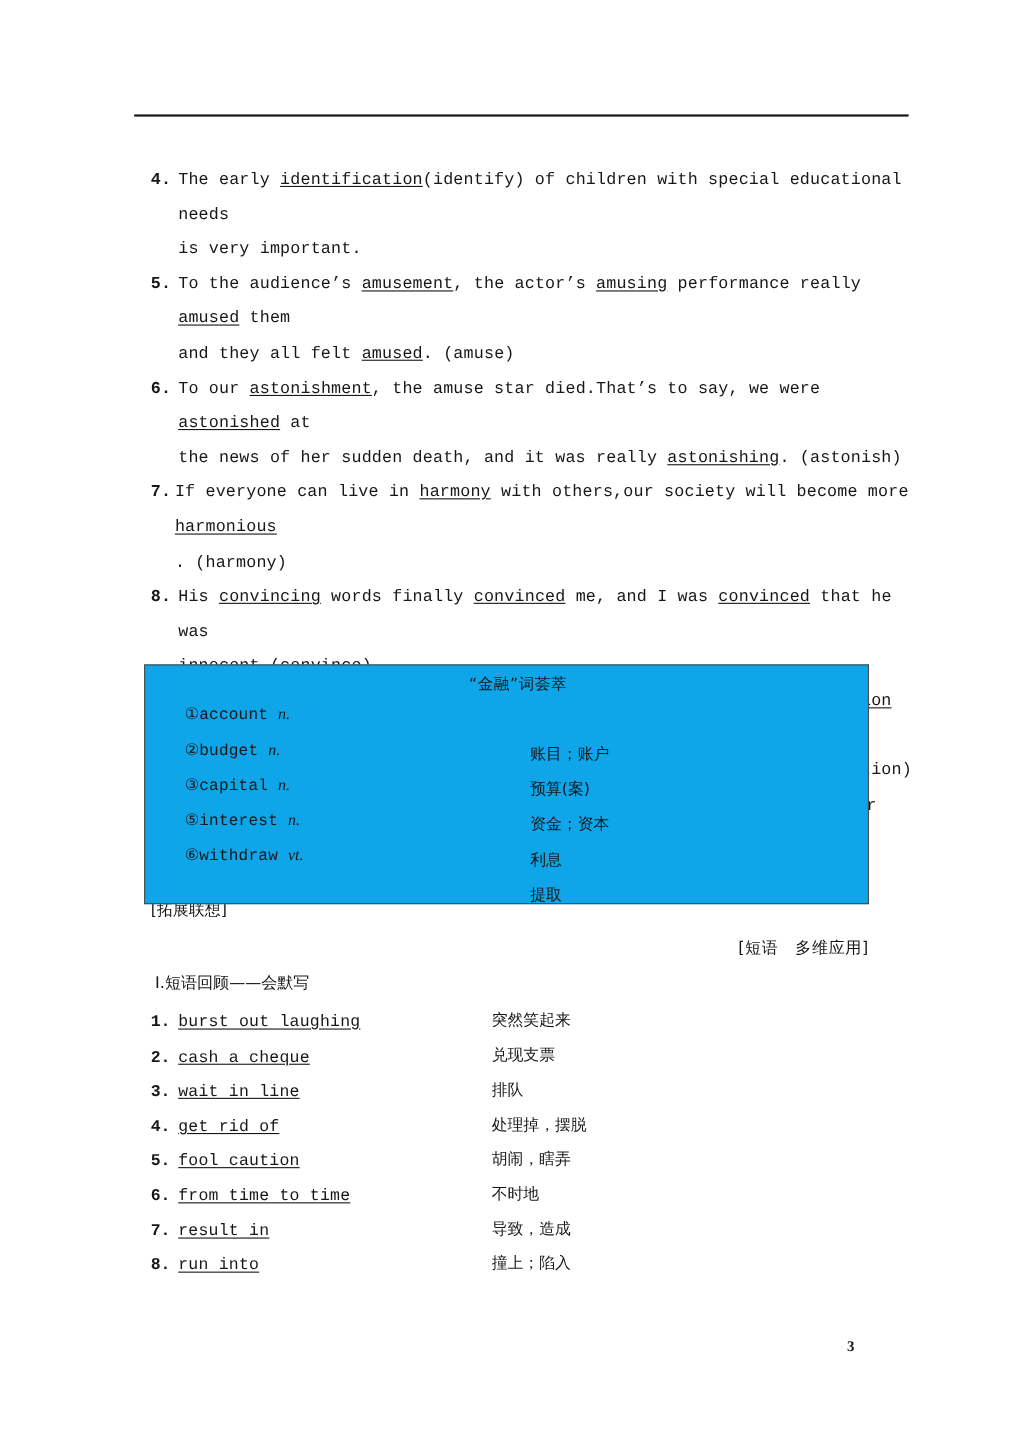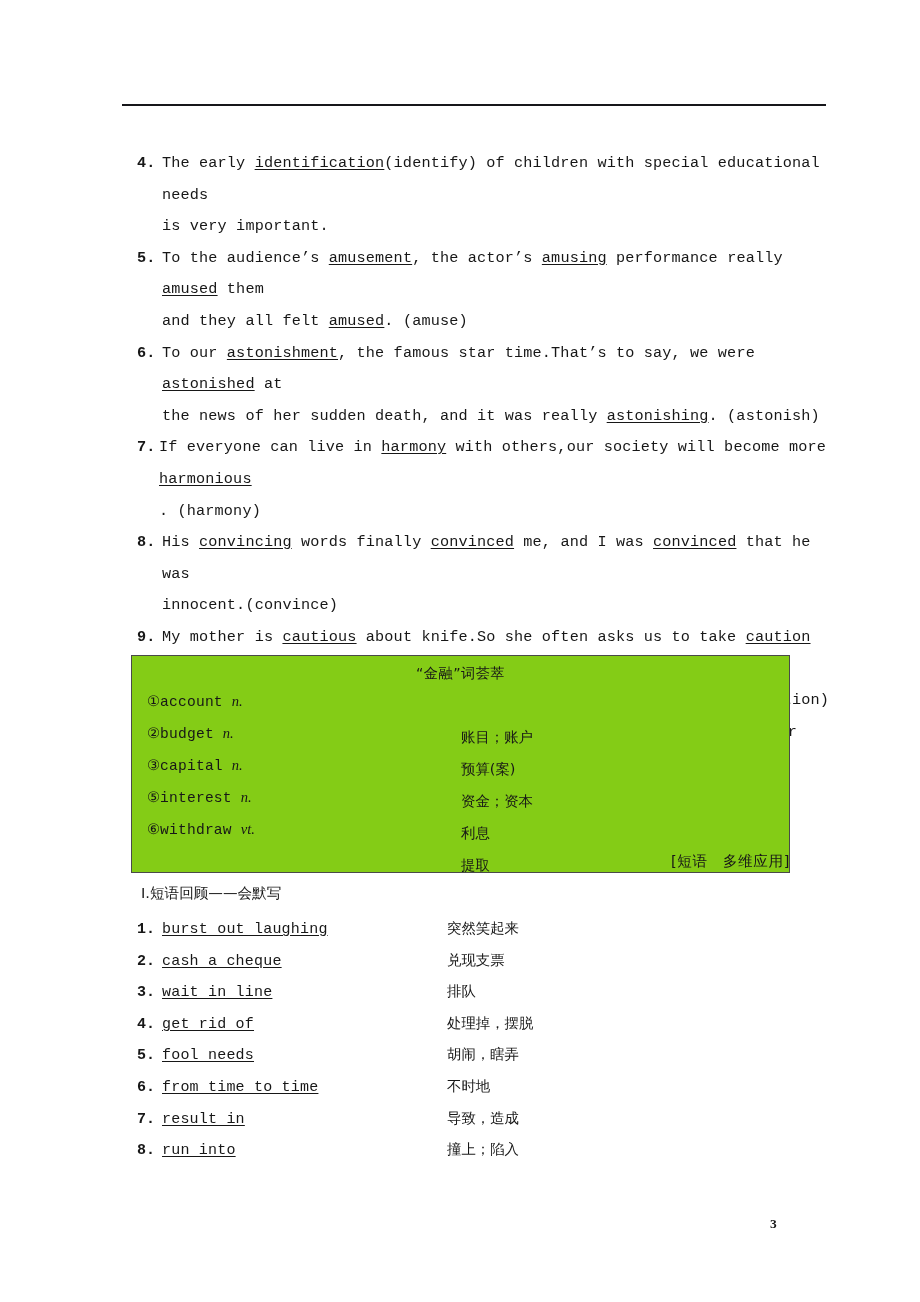--- a/index.html
+++ b/index.html
@@ -71,26 +71,27 @@
     font-size: 14.5px;
     line-height: 30px;
     margin-top: 2px;
     color: #171717;
   }
 
   
   .vocab-box {
     position: absolute;
     left: 131px;
-    top: 655px;
+    top: 604px;
     width: 659px;
     height: 218px;
     border: 1.4px solid #4a4a4a;
     box-sizing: border-box;
-    background: #84cc16;
+    background: #0ea5e9;
+    padding-left: 21px;
   }
   .vocab-title {
     text-align: center;
     font-family: "DejaVu Sans", sans-serif;
     font-size: 14.2px;
     line-height: 24px;
     padding-top: 5px;
     letter-spacing: 0.5px;
   }
   .vocab-row {
@@ -182,21 +183,21 @@
 <div class="page">
 
   <div class="header-rule"></div>
 
   <div class="content">
     <div id="exercises">
         <div class="q"><span class="num">4.</span><span>The early </span><span class="u">identification</span><span>(identify) of children with special educational needs</span></div>
         <div class="q"><span>is very important.</span></div>
         <div class="q"><span class="num">5.</span><span>To the audience’s </span><span class="u">amusement</span><span>, the actor’s </span><span class="u">amusing</span><span> performance really </span><span class="u">amused</span><span> them</span></div>
         <div class="q"><span>and they all felt </span><span class="u">amused</span><span>. (amuse)</span></div>
-        <div class="q"><span class="num">6.</span><span>To our </span><span class="u">astonishment</span><span>, the famous star time.That’s to say, we were </span><span class="u">astonished</span><span> at</span></div>
+        <div class="q"><span class="num">6.</span><span>To our </span><span class="u">astonishment</span><span>, the amuse star died.That’s to say, we were </span><span class="u">astonished</span><span> at</span></div>
         <div class="q"><span>the news of her sudden death, and it was really </span><span class="u">astonishing</span><span>. (astonish)</span></div>
         <div class="q tight"><span class="num">7.</span><span>If everyone can live in </span><span class="u">harmony</span><span> with others,our society will become more </span><span class="u">harmonious</span></div>
         <div class="q tight"><span>. (harmony)</span></div>
         <div class="q"><span class="num">8.</span><span>His </span><span class="u">convincing</span><span> words finally </span><span class="u">convinced</span><span> me, and I was </span><span class="u">convinced</span><span> that he was</span></div>
         <div class="q"><span>innocent.(convince)</span></div>
         <div class="q"><span class="num">9.</span><span>My mother is </span><span class="u">cautious</span><span> about knife.So she often asks us to take </span><span class="u">caution</span><span> and every</span></div>
         <div class="q"><span>time she finishes using it, she often puts it away </span><span class="u">cautiously</span><span>. (caution)</span></div>
         <div class="q wide"><span class="num">10.</span><span>It is reported that Wang Fei didn’t </span><span class="u">respond</span><span> to her divorce while her friends</span></div>
         <div class="q wide"><span>had different </span><span class="u">responses</span><span> to it.(response)</span></div>
       </div>
@@ -216,21 +217,21 @@
 
   <div class="phrase-head">[短语　多维应用]</div>
 
   <div class="phrase-sub">Ⅰ.短语回顾——会默写</div>
 
   <div class="phrase-list" id="phrase-rows">
       <div class="p-row"><span class="num">1.</span><span class="en">burst out laughing</span><span class="cn">突然笑起来</span></div>
       <div class="p-row"><span class="num">2.</span><span class="en">cash a cheque</span><span class="cn">兑现支票</span></div>
       <div class="p-row"><span class="num">3.</span><span class="en">wait in line</span><span class="cn">排队</span></div>
       <div class="p-row"><span class="num">4.</span><span class="en">get rid of</span><span class="cn">处理掉，摆脱</span></div>
-      <div class="p-row"><span class="num">5.</span><span class="en">fool needs</span><span class="cn">胡闹，瞎弄</span></div>
+      <div class="p-row"><span class="num">5.</span><span class="en">fool caution</span><span class="cn">胡闹，瞎弄</span></div>
       <div class="p-row"><span class="num">6.</span><span class="en">from time to time</span><span class="cn">不时地</span></div>
       <div class="p-row"><span class="num">7.</span><span class="en">result in</span><span class="cn">导致，造成</span></div>
       <div class="p-row"><span class="num">8.</span><span class="en">run into</span><span class="cn">撞上；陷入</span></div>
     </div>
 
   <div class="page-number">3</div>
 
 </div>
 
 </body></html>

